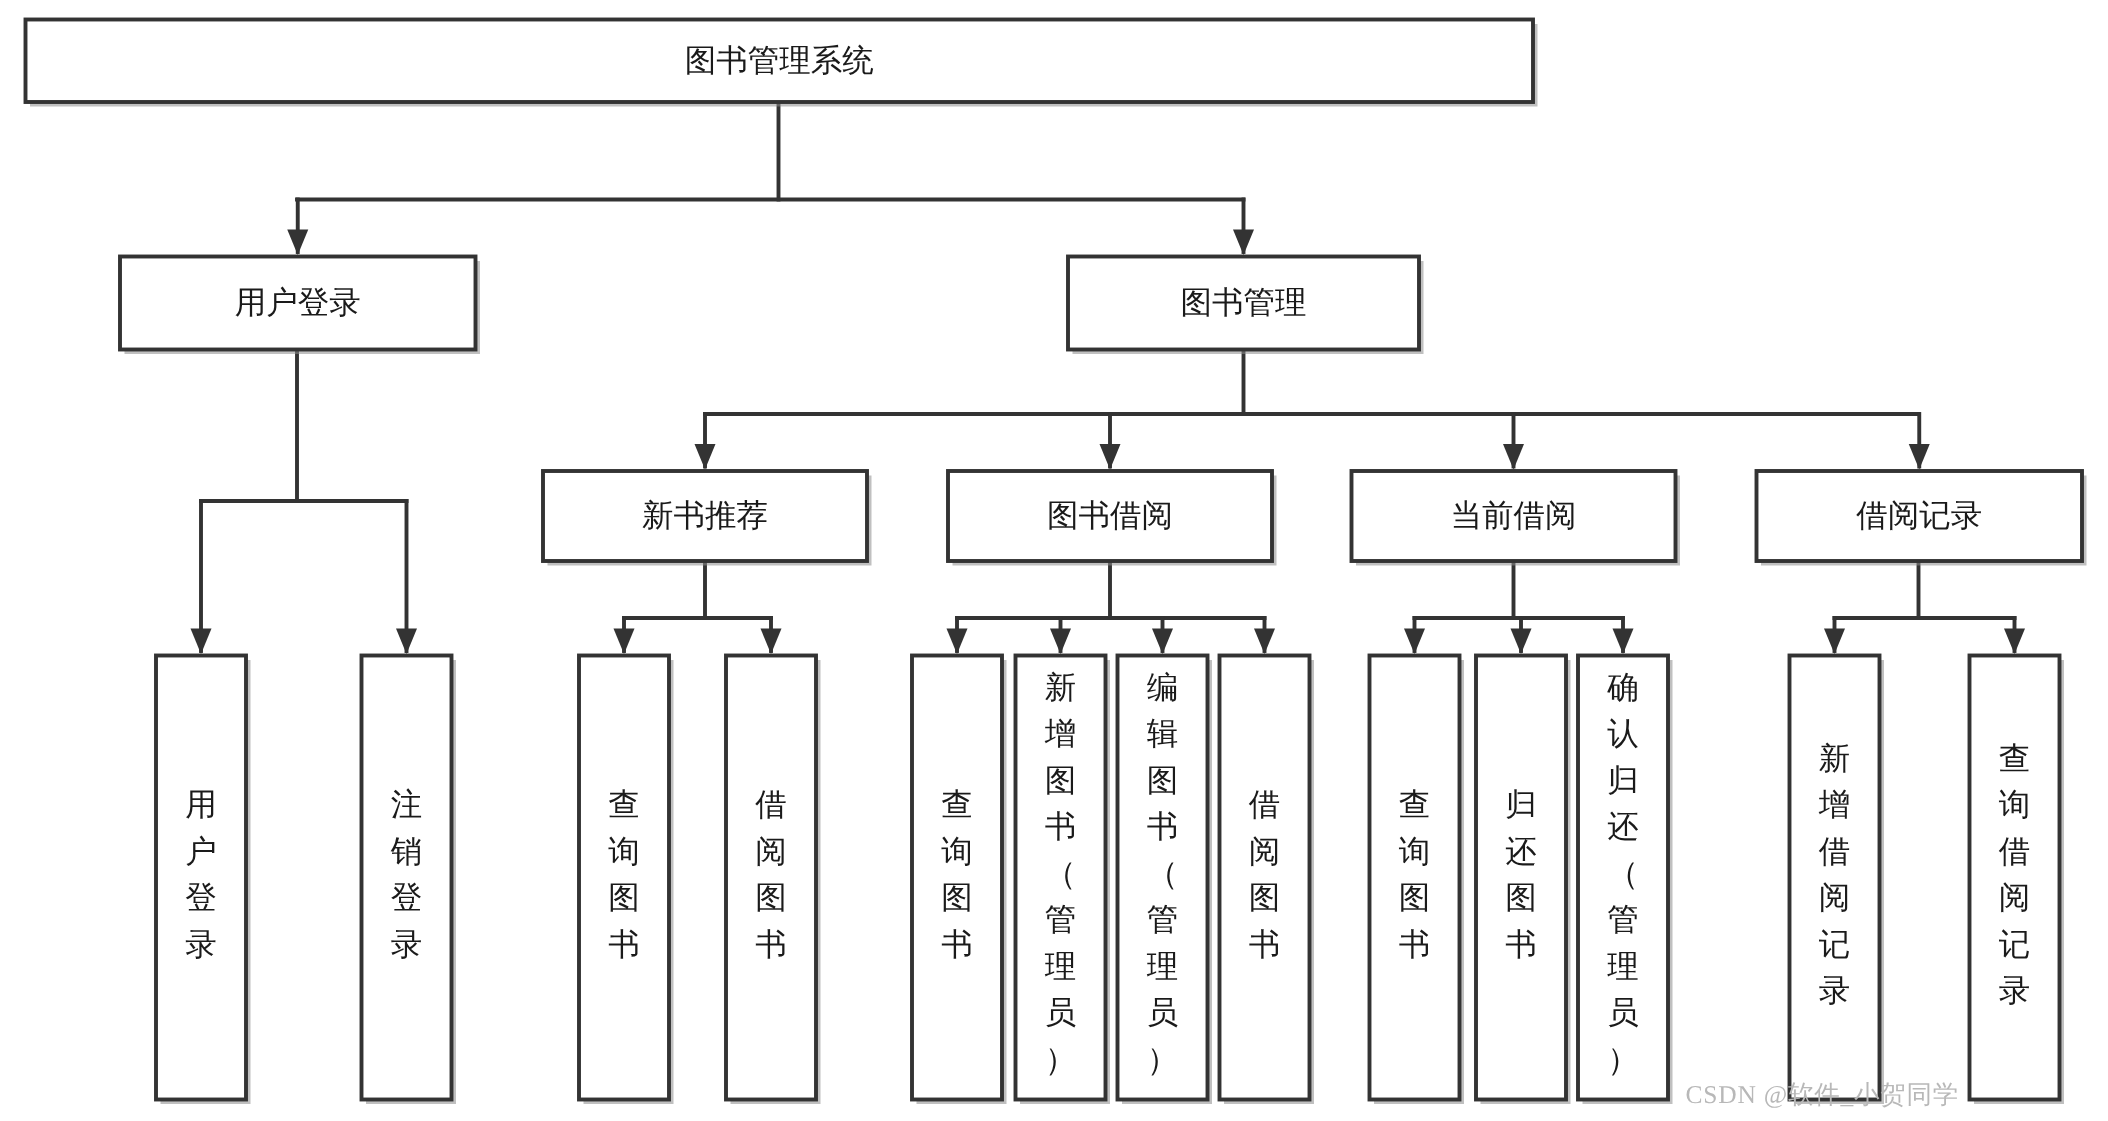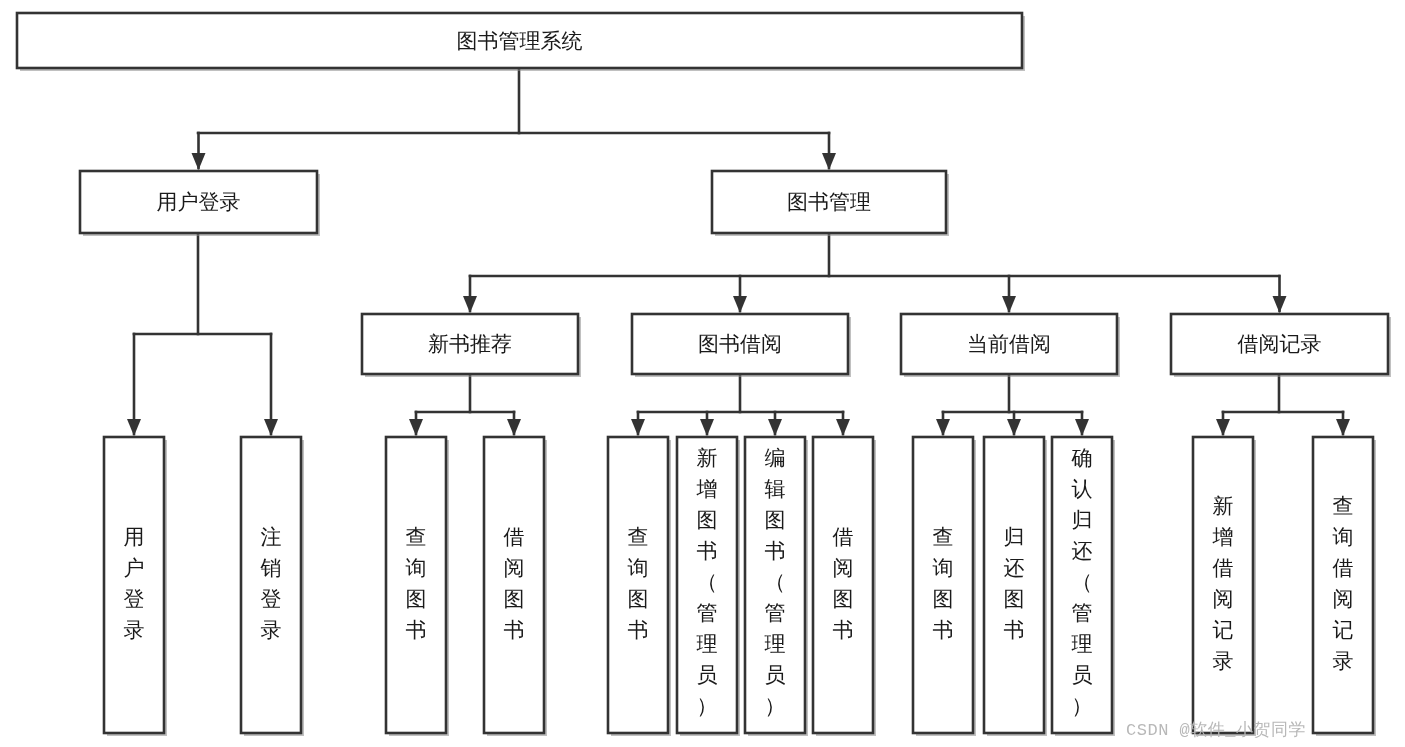--- a/index.html
+++ b/index.html
@@ -58,21 +58,21 @@
     font-family: "DejaVu Sans", "Liberation Sans", sans-serif;
     font-size: 21px;
     text-anchor: middle;
   }
   .watermark {
     position: absolute;
     right: 8px;
     bottom: 6px;
     color: #b8b8b8;
     font-size: 17px;
-    font-family: Liberation Mono, monospace;
+    font-family: Liberation Serif, serif;
     white-space: nowrap;
     letter-spacing: 0.5px;
     user-select: none;
   }
 </style>
 </head>
 <body>
 
 <div id="diagram-root">
   <svg class="diagram-canvas" viewBox="0 0 1405 747">

